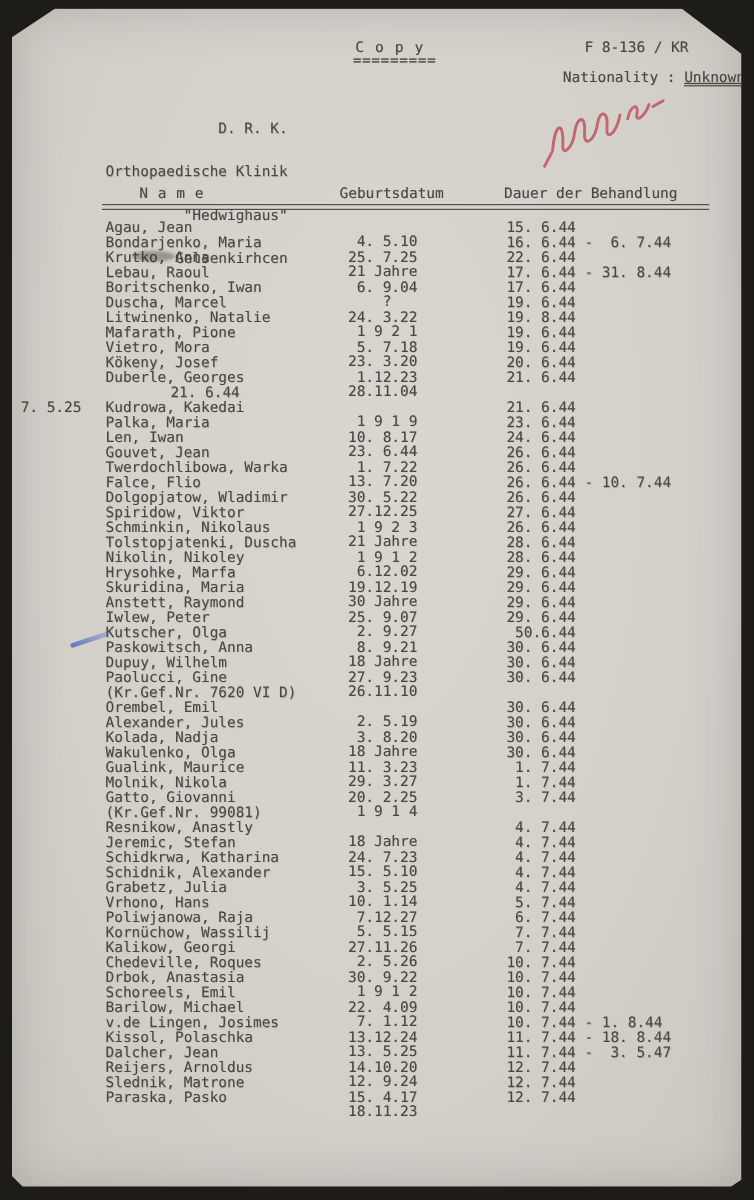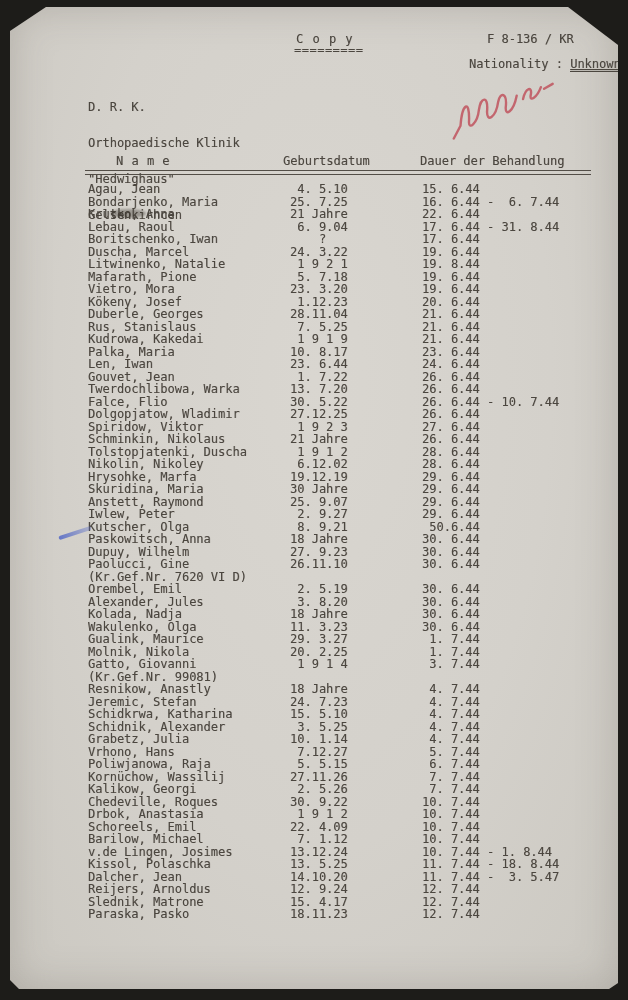--- a/index.html
+++ b/index.html
@@ -20,21 +20,21 @@
   .underlined { border-bottom:1px solid #4b463f; padding-bottom:0px;text-decoration:underline; }
   .copy-head { letter-spacing:1px; }
   .header-rule {
     position:absolute; left:75px; top:163px; width:506px; height:3px;
     border-top:1.2px solid #534e47; border-bottom:1.2px solid #534e47;
   }
   .table { position:absolute; left:0; top:176px; width:100%; }
   .row { display:flex; height:12.5px; }
   .cell { white-space:pre; overflow:visible; text-shadow:0.4px 0.4px 0.6px rgba(75,70,62,0.35); }
   .c-name { width:280px; padding-left:78px; box-sizing:border-box; }
-  .c-birth { width:132px; }
+  .c-birth { width:132px;margin-top:12px; }
   .c-treatment { flex:1; }
   .red-scrawl {
     position:absolute; left:435px; top:74px; width:120px; height:56px;
     transform:rotate(-6deg);
   }
   .blue-mark {
     position:absolute; left:48px; top:524px; width:34px; height:4px;
     background:linear-gradient(to right, rgba(88,108,198,0.9), rgba(88,108,198,0.3));
     transform:rotate(-18deg); border-radius:2px;
   }
@@ -48,21 +48,21 @@
 
 <div class="paper">
 
   <span class="tw copy-head" style="left:286px; top:26px;">C o p y</span>
   <span class="tw" style="left:284px; top:37px; letter-spacing:0.5px;">=========</span>
 
   <span class="tw" style="left:477px; top:26px;">F 8-136 / KR</span>
 
   <span class="tw" style="left:459px; top:51px;"><span>Nationality : </span><span class="underlined">Unknown</span></span>
 
-  <div class="tw" style="left:78px; top:70px; line-height:12px;">
+  <div class="tw" style="left:78px; top:70px; line-height:12px;text-align:right;">
     <div>D. R. K.</div>
     <div>Orthopaedische Klinik</div>
     <div>"Hedwighaus"</div>
     <div>Gelsenkirhcen</div>
   </div>
 
   <svg class="red-scrawl" viewBox="0 0 120 56" aria-label="B242 (red pencil scrawl)">
     <path d="M14 40 L6 52 M14 40 C18 18, 26 14, 23 36 C21 46, 31 40, 34 26 C37 14, 45 12, 42 28 C40 40, 50 36, 54 20 C57 10, 64 12, 61 26 C59 36, 68 32, 73 16 M79 20 C83 8, 90 8, 87 17 C85 24, 93 20, 98 10 M101 12 L110 8" fill="none" stroke="#c0545e" stroke-width="2.4" stroke-linecap="round" opacity="0.85"></path>
   </svg>
 
@@ -122,21 +122,20 @@
         <span class="cell c-name">Kökeny, Josef</span>
         <span class="cell c-birth"> 1.12.23</span>
         <span class="cell c-treatment">20. 6.44</span>
       </div>
       <div class="row">
         <span class="cell c-name">Duberle, Georges</span>
         <span class="cell c-birth">28.11.04</span>
         <span class="cell c-treatment">21. 6.44</span>
       </div>
       <div class="row">
-        <span class="cell c-name">Rus, Stanislaus</span>
         <span class="cell c-birth"> 7. 5.25</span>
         <span class="cell c-treatment">21. 6.44</span>
       </div>
       <div class="row">
         <span class="cell c-name">Kudrowa, Kakedai</span>
         <span class="cell c-birth"> 1 9 1 9</span>
         <span class="cell c-treatment">21. 6.44</span>
       </div>
       <div class="row">
         <span class="cell c-name">Palka, Maria</span>

